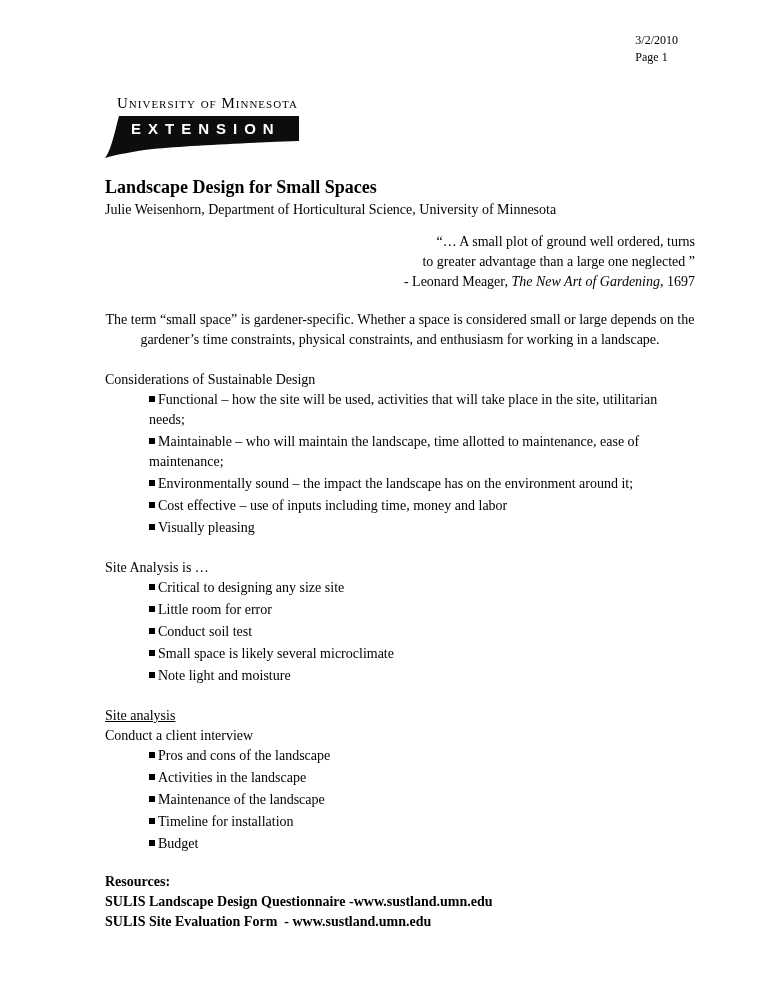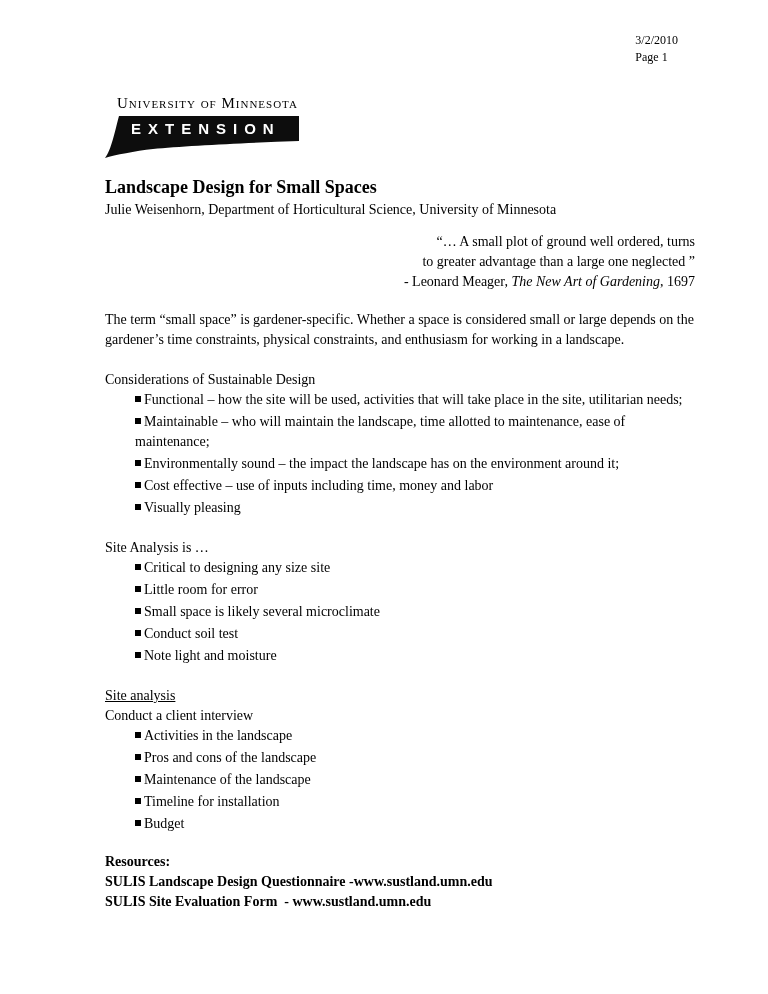--- a/index.html
+++ b/index.html
@@ -49,26 +49,26 @@
     font-size: 18px;
     line-height: 25px;
   }
   .byline { line-height: 20px; }
   .quote-block {
     margin-top: 12px;
     text-align: right;
   }
   .quote-line { line-height: 20px; white-space: pre-wrap; }
   .italic { font-style: italic; }
-  .intro { margin-top: 18px; }
+  .intro { margin-top: 18px; text-align: center; }
   .section-heading { margin-top: 20px; }
   .underlined { text-decoration: underline; }
   ul.bullets {
     list-style: none;
-    margin-left: 30px;
+    margin-left: 44px;
   }
   ul.bullets li {
     margin-bottom: 2px;
   }
   .square {
     display: inline-block;
     width: 6px;
     height: 6px;
     background: #000;
     margin-right: 3px;
@@ -123,30 +123,30 @@
       <li><span class="square"></span><span>Maintainable – who will maintain the landscape, time allotted to maintenance, ease of maintenance;</span></li>
       <li><span class="square"></span><span>Environmentally sound – the impact the landscape has on the environment around it;</span></li>
       <li><span class="square"></span><span>Cost effective – use of inputs including time, money and labor</span></li>
       <li><span class="square"></span><span>Visually pleasing</span></li>
     </ul>
 
     <div class="section-heading">Site Analysis is …</div>
     <ul class="bullets">
       <li><span class="square"></span><span>Critical to designing any size site</span></li>
       <li><span class="square"></span><span>Little room for error</span></li>
+      <li><span class="square"></span><span>Conduct soil test</span></li>
       <li><span class="square"></span><span>Small space is likely several microclimate</span></li>
-      <li><span class="square"></span><span>Conduct soil test</span></li>
       <li><span class="square"></span><span>Note light and moisture</span></li>
     </ul>
 
     <div class="section-heading underlined">Site analysis</div>
     <div>Conduct a client interview</div>
     <ul class="bullets">
+      <li><span class="square"></span><span>Pros and cons of the landscape</span></li>
       <li><span class="square"></span><span>Activities in the landscape</span></li>
-      <li><span class="square"></span><span>Pros and cons of the landscape</span></li>
       <li><span class="square"></span><span>Maintenance of the landscape</span></li>
       <li><span class="square"></span><span>Timeline for installation</span></li>
       <li><span class="square"></span><span>Budget</span></li>
     </ul>
 
     <div class="resources">
       <div class="res-heading">Resources:</div>
       <div class="res-line"><span class="pre">SULIS Landscape Design Questionnaire -</span><a class="doc-link">www.sustland.umn.edu</a></div>
       <div class="res-line"><span class="pre">SULIS Site Evaluation Form  - </span><a class="doc-link">www.sustland.umn.edu</a></div>
     </div>

